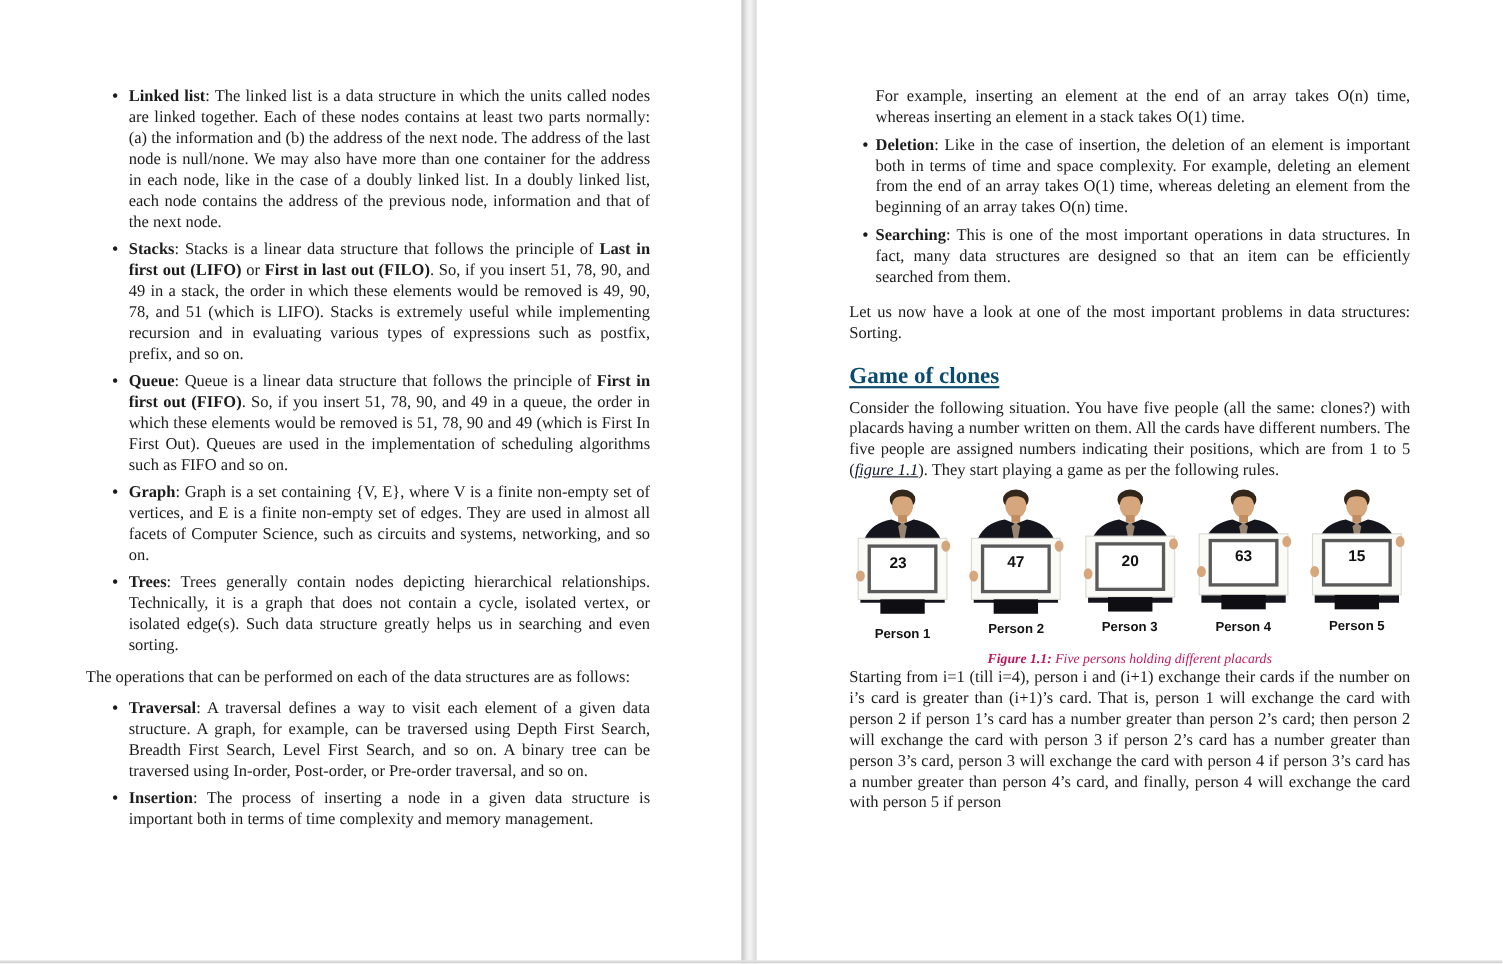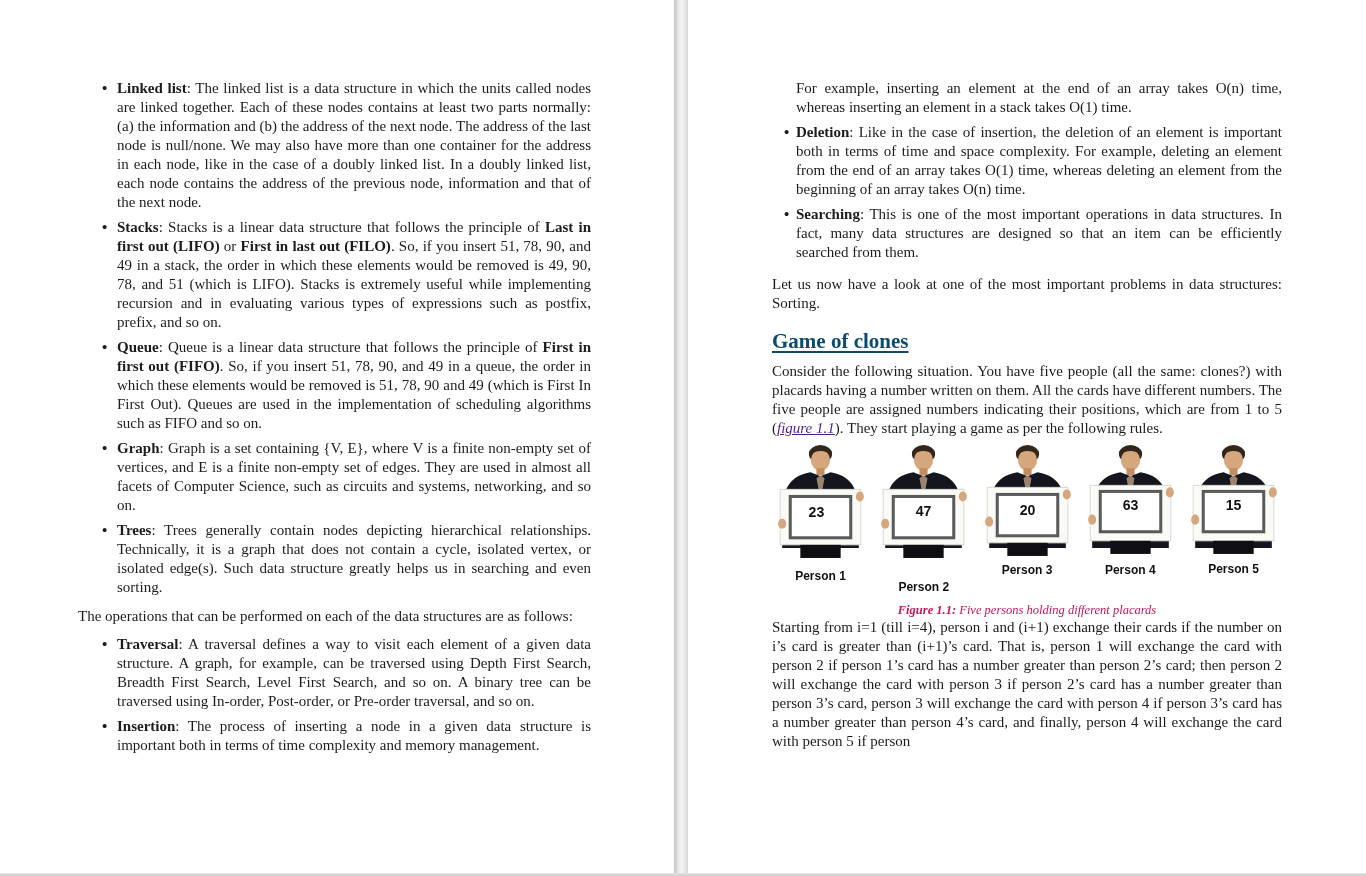--- a/index.html
+++ b/index.html
@@ -30,21 +30,21 @@
   .li   { position:relative; }
   .li-l { padding-left:39px; }
   .li-r { padding-left:24px; }
   .dot  { position:absolute; top:0; font-weight:bold; }
   .li-l .dot { left:24px; }
   .li-r .dot { left:12px; }
   .cont { padding-left:24px;font-family:Liberation Serif, serif; }
 
   .b   { font-weight:bold; }
   .i   { font-style:italic; }
-  .lnk { color:#4c1d95; text-decoration:underline; cursor:pointer; }
+  .lnk { color:#0f172a; text-decoration:underline; cursor:pointer; }
 
   .section-heading {
     font-family:"Liberation Serif", serif;
     font-weight:bold; font-size:21px; line-height:26px;
     color:#0c4a6e; text-decoration:underline;
     text-decoration-thickness:2px; text-underline-offset:3px;
     margin:15px 0 8px 0;
   }
 
   .figure-row {
@@ -171,21 +171,21 @@
           <rect x="44" y="25" width="8" height="7" fill="#c08e62"></rect>
           <path d="M14 46 Q20 32 38 29 L48 33 L58 29 Q76 32 82 46 L86 76 L86 104 L10 104 L10 76 Z" fill="#15151d"></path>
           <polygon points="48,32 44,35 48,56 52,35" fill="#998471"></polygon>
           <rect x="8" y="46" width="80" height="55" fill="#fafaf7" stroke="#d8d8d2" stroke-width="1"></rect>
           <rect x="18" y="53" width="60" height="41" fill="#ffffff" stroke="#5a5a5a" stroke-width="3"></rect>
           <text class="card-num" x="48" y="72" text-anchor="middle">47</text>
           <ellipse cx="10" cy="80" rx="4" ry="5" fill="#d6a67d"></ellipse>
           <ellipse cx="87" cy="53" rx="4" ry="5" fill="#d6a67d"></ellipse>
           <rect x="28" y="101" width="40" height="13" fill="#0e0e13"></rect>
         </svg>
-        <div class="person-label" style="margin-top:18px;">Person 2</div>
+        <div class="person-label" style="margin-top:2px;">Person 2</div>
       </div>
 
       <div class="person">
         <svg viewBox="0 0 96 118">
           <ellipse cx="48" cy="11" rx="11.5" ry="9" fill="#33261a"></ellipse>
           <ellipse cx="48" cy="17" rx="9.5" ry="10.5" fill="#d6a67d"></ellipse>
           <path d="M37 12 Q48 4 59 12 L59 8 Q48 1 37 8 Z" fill="#33261a"></path>
           <rect x="44" y="25" width="8" height="7" fill="#c08e62"></rect>
           <path d="M14 46 Q20 32 38 29 L48 33 L58 29 Q76 32 82 46 L86 76 L86 104 L10 104 L10 76 Z" fill="#15151d"></path>
           <polygon points="48,32 44,35 48,56 52,35" fill="#998471"></polygon>

